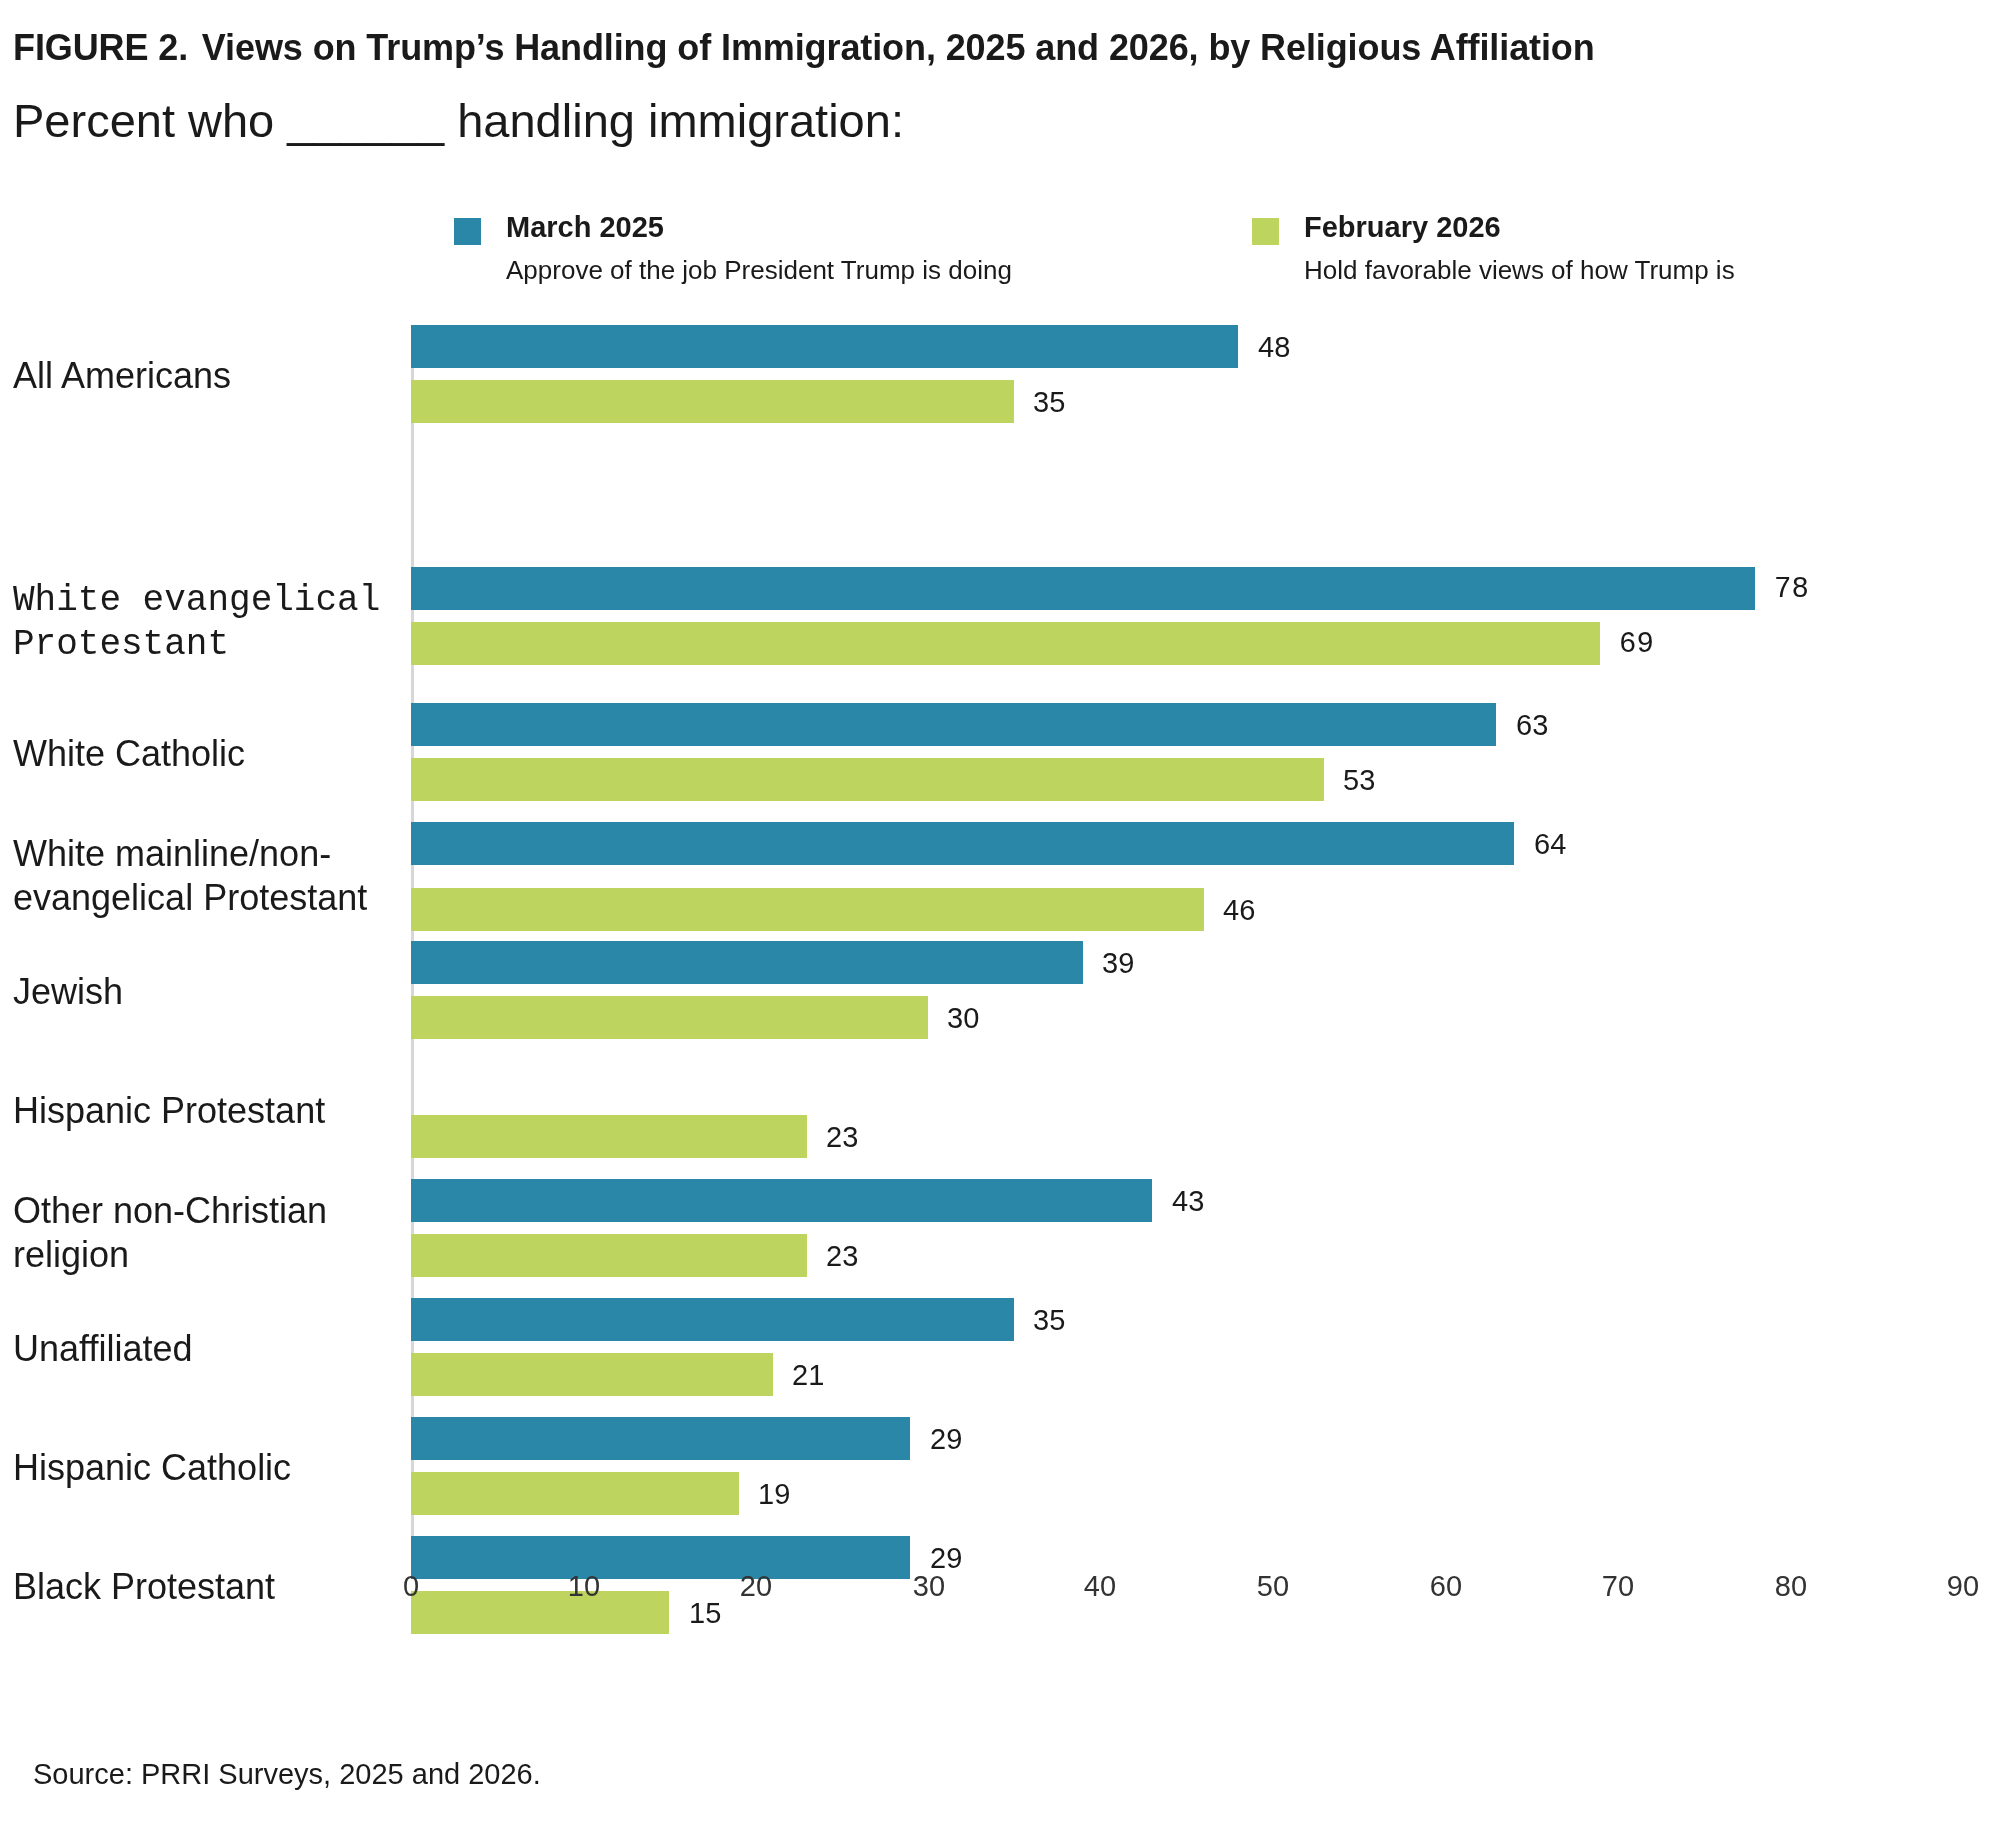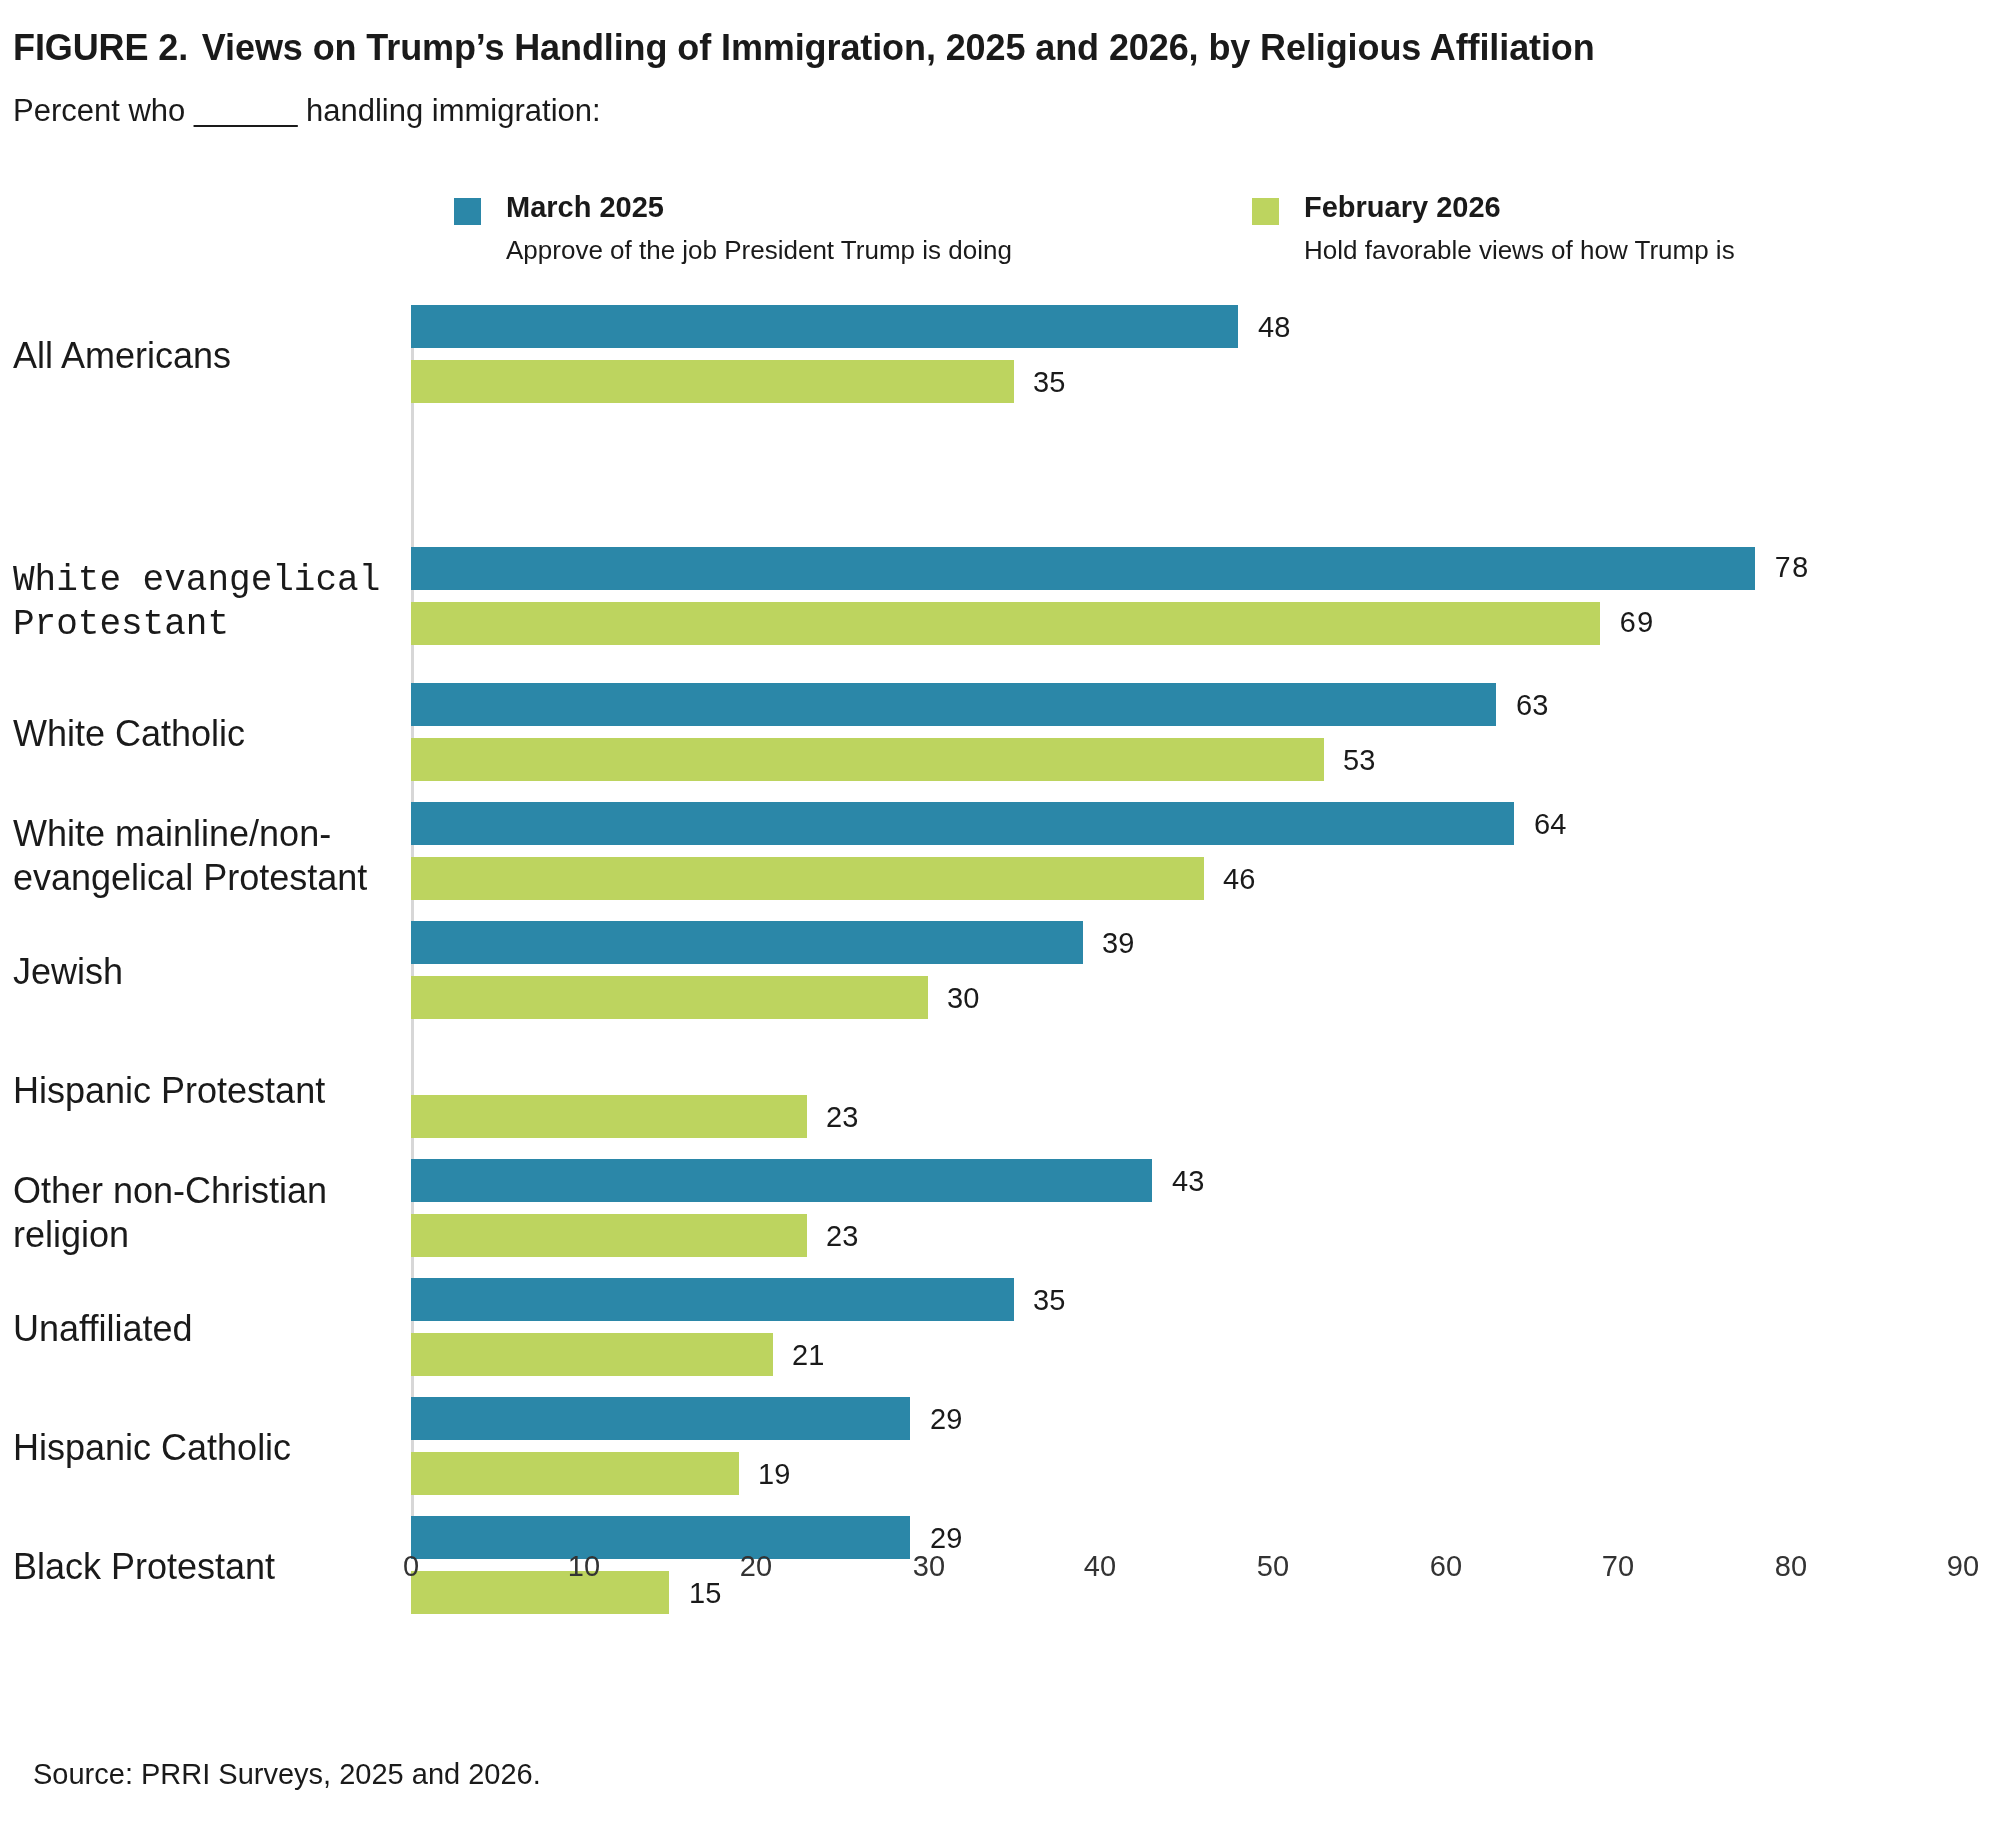--- a/index.html
+++ b/index.html
@@ -26,21 +26,21 @@
     font-size: 36px;
     font-weight: bold;
     letter-spacing: -0.1px;
     line-height: 1.25;
     white-space: nowrap;
   }
   .figure-title .label {
     margin-right: 13.7px;
   }
   .subtitle {
-    font-size: 31px;
+    font-size: 47px;
     font-weight: normal;
     margin-top: 21.5px;
     line-height: 1.25;
   }
   .legend {
     margin-top: 60px;
     position: relative;
     height: 90px;
   }
   .legend-item {
@@ -206,21 +206,21 @@
         <div class="bar-value" style="left:932px;">53</div>
       </div>
     </div>
 
     <div class="group" style="top:497px;height:107px;">
       <div class="group-label" style="top:9.8px;">White mainline/non-evangelical Protestant</div>
       <div class="bar-row" style="left:398px;right:0;top:0px;">
         <div class="bar" style="width:1103px;background:#2b87a8;"></div>
         <div class="bar-value" style="left:1123px;text-align:center;">64</div>
       </div>
-      <div class="bar-row" style="left:398px;right:0;top:55px;text-align:center;">
+      <div class="bar-row" style="left:398px;right:0;top:66px;text-align:center;">
         <div class="bar" style="width:793px;background:#bdd45f;"></div>
         <div class="bar-value" style="left:812px;">46</div>
       </div>
     </div>
 
     <div class="group" style="top:616px;height:107px;">
       <div class="group-label" style="top:29px;">Jewish</div>
       <div class="bar-row" style="left:398px;right:0;top:0px;">
         <div class="bar" style="width:672px;background:#2b87a8;"></div>
         <div class="bar-value" style="left:691px;">39</div>

